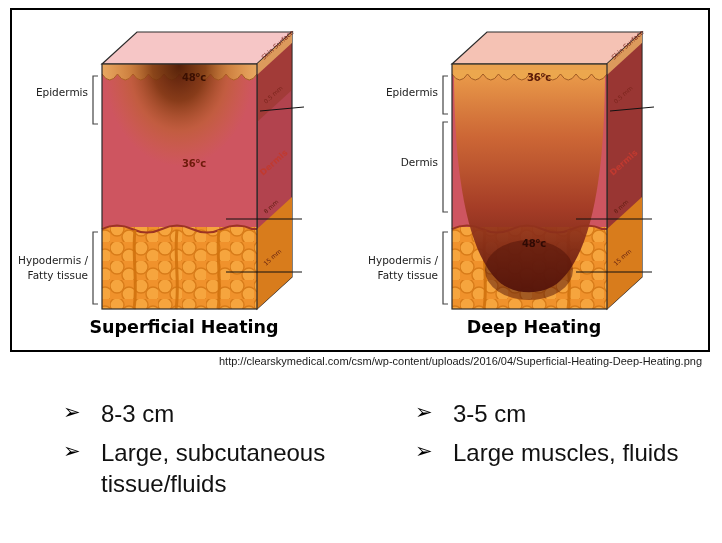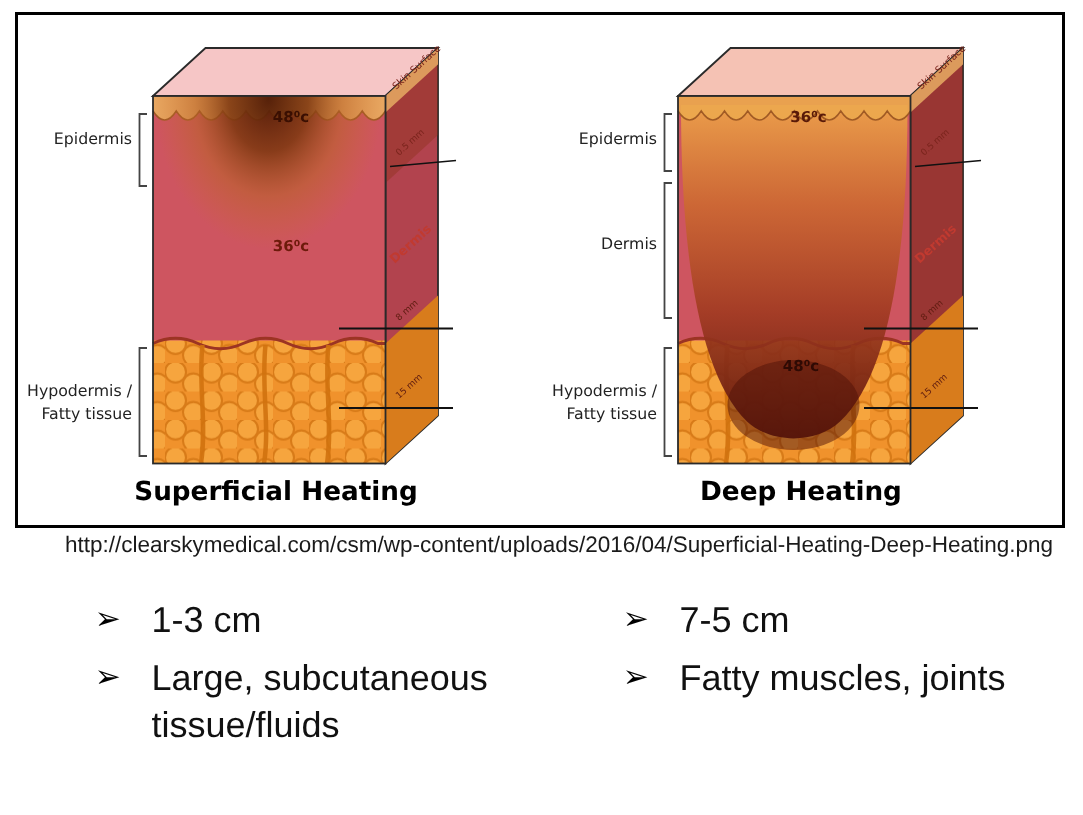--- a/index.html
+++ b/index.html
@@ -11,21 +11,21 @@
   .figure-box {
     position:absolute; top:8px; left:10px; width:700px; height:344px;
     background:#ffffff; border:2px solid #000; display:flex; overflow:hidden;
   }
   svg.diagram { display:block; margin-top:4px; }
   svg.diagram.left  { margin-left:2px; }
   svg.diagram.right { margin-left:10px; }
   svg text { font-family:"DejaVu Sans","Liberation Sans",sans-serif; }
   .caption {
     position:absolute; top:355px; right:20px;
-    font-size:15px; color:#1a1a1a; letter-spacing:0px; white-space:nowrap;
+    font-size:11px; color:#1a1a1a; letter-spacing:0px; white-space:nowrap;
   }
   .bullets { position:absolute; top:398px; left:0; width:100%; display:flex; }
   .bullet-col { list-style:none; }
   .bullet-col.leftcol  { margin-left:63px; width:292px; }
   .bullet-col.rightcol { margin-left:60px; width:272px; }
   .bullet-item { display:flex; margin-bottom:7px; font-size:24px; color:#111; }
   .marker { flex:none; width:38px; font-size:21px; padding-top:2px;
             font-family:"DejaVu Sans",sans-serif; color:#000; }
   .btext { line-height:1.32; }
 </style>
@@ -159,32 +159,32 @@
       <text x="170" y="319" text-anchor="middle" font-size="17.5" font-weight="bold" fill="#000">Deep Heating</text>
     </svg>
   </div>
 
   <div class="caption">http://clearskymedical.com/csm/wp-content/uploads/2016/04/Superficial-Heating-Deep-Heating.png</div>
 
   <div class="bullets">
     <ul class="bullet-col leftcol">
       <li class="bullet-item">
         <span class="marker">➢</span>
-        <span class="btext">1-3 cm</span>
+        <span class="btext">8-3 cm</span>
       </li>
       <li class="bullet-item">
         <span class="marker">➢</span>
         <span class="btext">Large, subcutaneous tissue/fluids</span>
       </li>
     </ul>
     <ul class="bullet-col rightcol">
       <li class="bullet-item">
         <span class="marker">➢</span>
-        <span class="btext">7-5 cm</span>
+        <span class="btext">3-5 cm</span>
       </li>
       <li class="bullet-item">
         <span class="marker">➢</span>
-        <span class="btext">Fatty muscles, joints</span>
+        <span class="btext">Large muscles, fluids</span>
       </li>
     </ul>
   </div>
 
 </div>
 
 </body></html>

